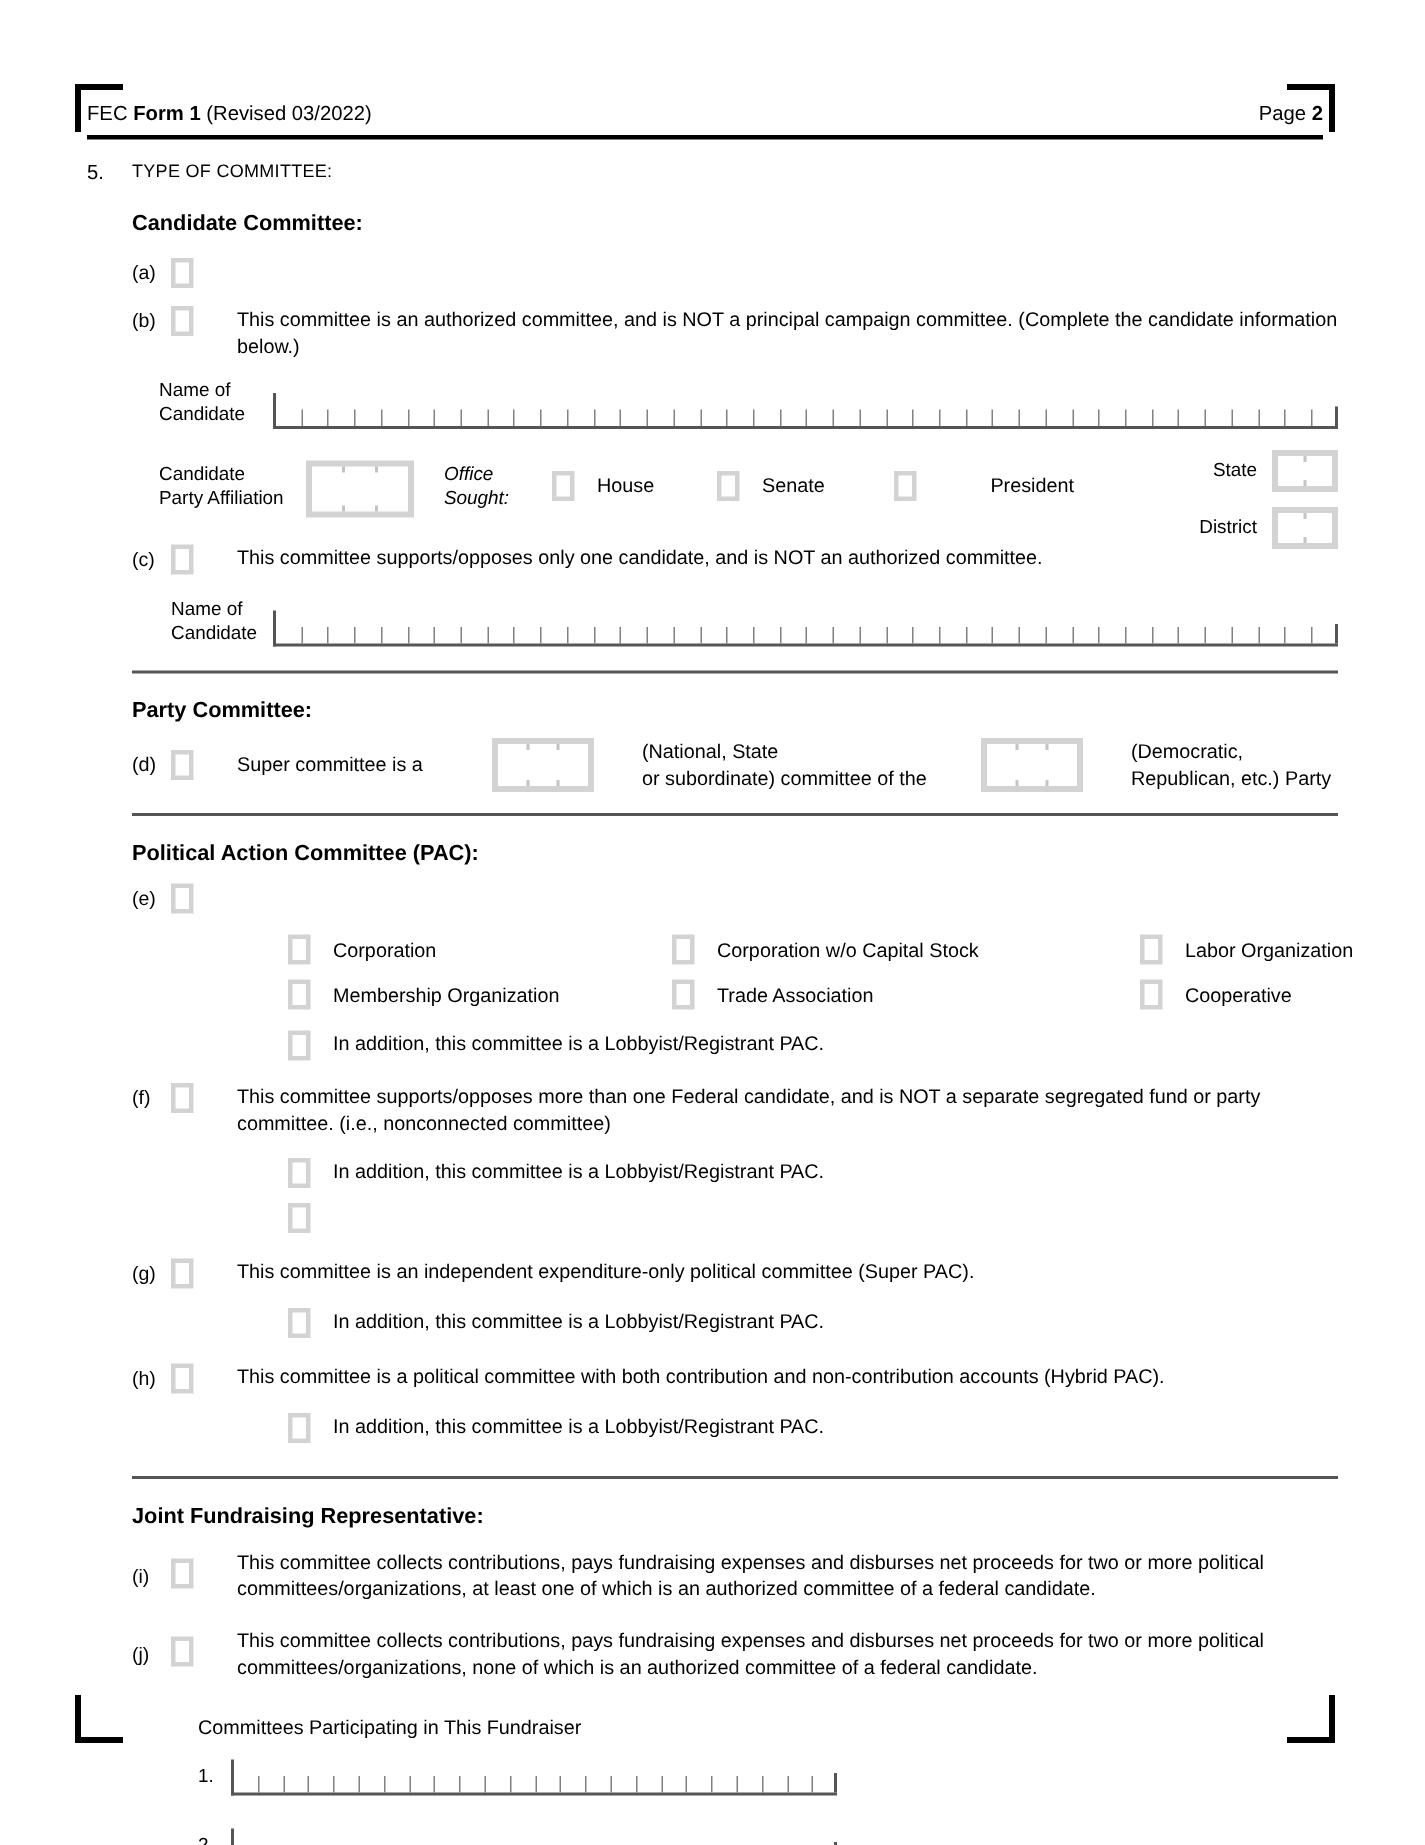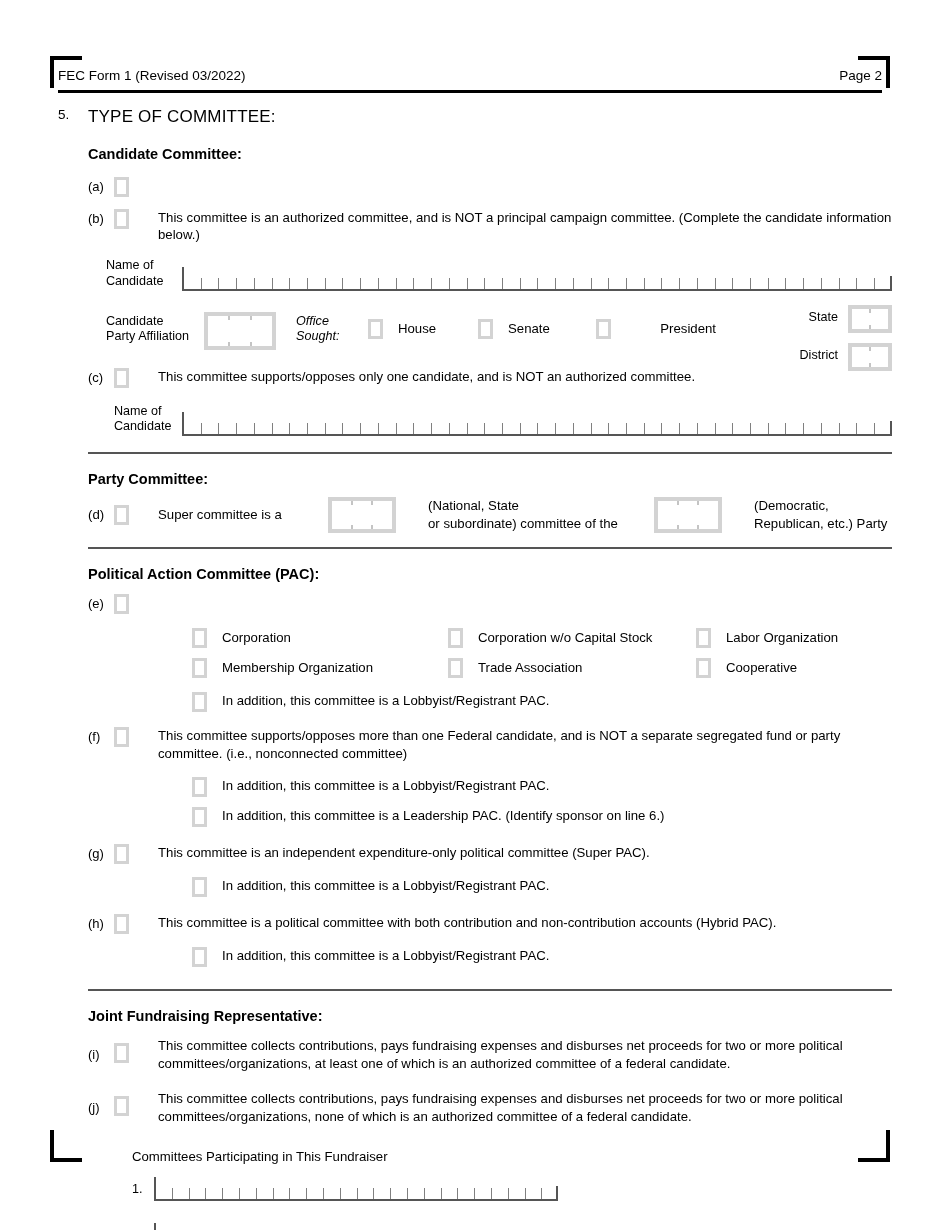--- a/index.html
+++ b/index.html
@@ -36,21 +36,21 @@
     left: 58px;
     top: 68px;
     width: 824px;
     display: flex;
     align-items: baseline;
     justify-content: space-between;
     font-size: 13.5px;
   }
   .header .left { white-space: nowrap; }
   .header .right { white-space: nowrap; }
-  .header b { font-weight: normal; }
+  .header b { font-weight: bold; }
   .header-rule {
     position: absolute;
     left: 58px;
     top: 90px;
     width: 824px;
     height: 3px;
     background: #000;
   }
 
   
@@ -66,21 +66,21 @@
   .q-row {
     display: flex;
     align-items: flex-start;
     margin-top: 6px;
   }
   .q-num {
     width: 30px;
     flex: 0 0 30px;
     font-size: 13.5px;
   }
-  .q-title { font-size: 17px; letter-spacing: .2px; }
+  .q-title { font-size: 12px; letter-spacing: .2px; }
 
   .indent { margin-left: 30px; }
 
   .sec-head {
     font-weight: bold;
     font-size: 14.5px;
     margin-top: 16px;
     margin-bottom: 7px;
   }
 
@@ -205,21 +205,21 @@
     margin-top: 14px;
   }
   .opt-row { display: flex; margin-top: 8px; }
   .opt {
     display: flex;
     align-items: center;
     flex: 0 0 auto;
   }
   .opt .lbl { margin-left: 15px; }
   .opt.c1 { width: 256px; }
-  .opt.c2 { width: 248px; align-items: center; }
+  .opt.c2 { width: 312px; align-items: center; }
   .opt.c3 { width: 200px; }
 
   .jf-label { margin-left: 44px; margin-top: 22px; font-size: 13.2px; }
   .jf-row { display: flex; align-items: center; margin-top: 12px; }
   .jf-row .num { width: 22px; flex: 0 0 22px; margin-left: 44px; font-size: 12.6px; }
   .jf-row .combwrap { width: 404px; flex: 0 0 404px; }
   .bottom-area { position: relative; }
 </style>
 </head>
 <body>
@@ -531,21 +531,20 @@
           <div class="box-wrap">
             <span class="cb"></span>
           </div>
           <div class="txt">In addition, this committee is a Lobbyist/Registrant PAC.</div>
         </div>
 
         <div class="sub-item">
           <div class="box-wrap">
             <span class="cb"></span>
           </div>
-          <div class="txt">In addition, this committee is a Leadership PAC. (Identify sponsor on line 6.)</div>
         </div>
 
         <div class="item" style="margin-top:16px;">
           <div class="letter">(g)</div>
           <div class="box-wrap">
             <span class="cb"></span>
           </div>
           <div class="txt">This committee is an independent expenditure-only political committee (Super PAC).</div>
         </div>
 

